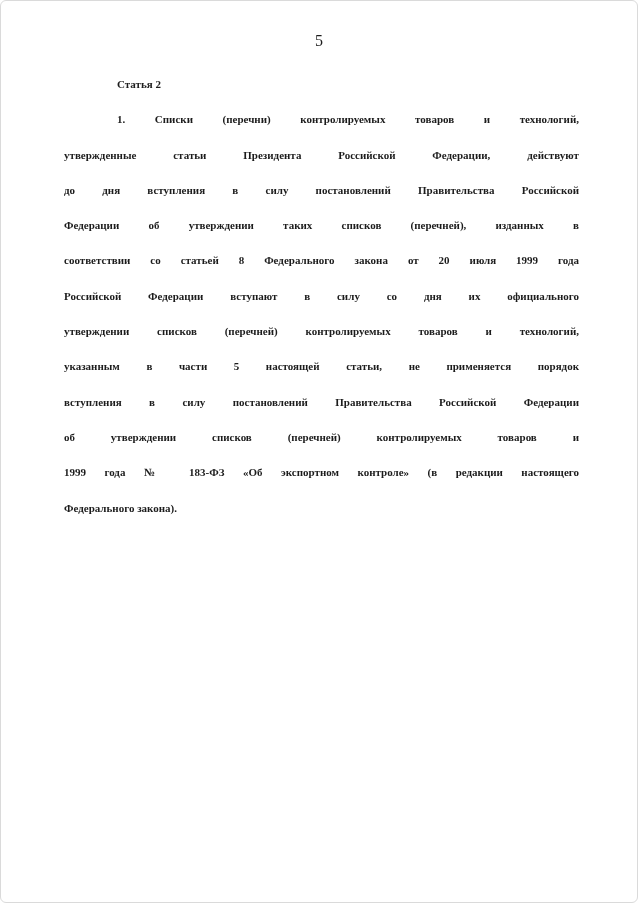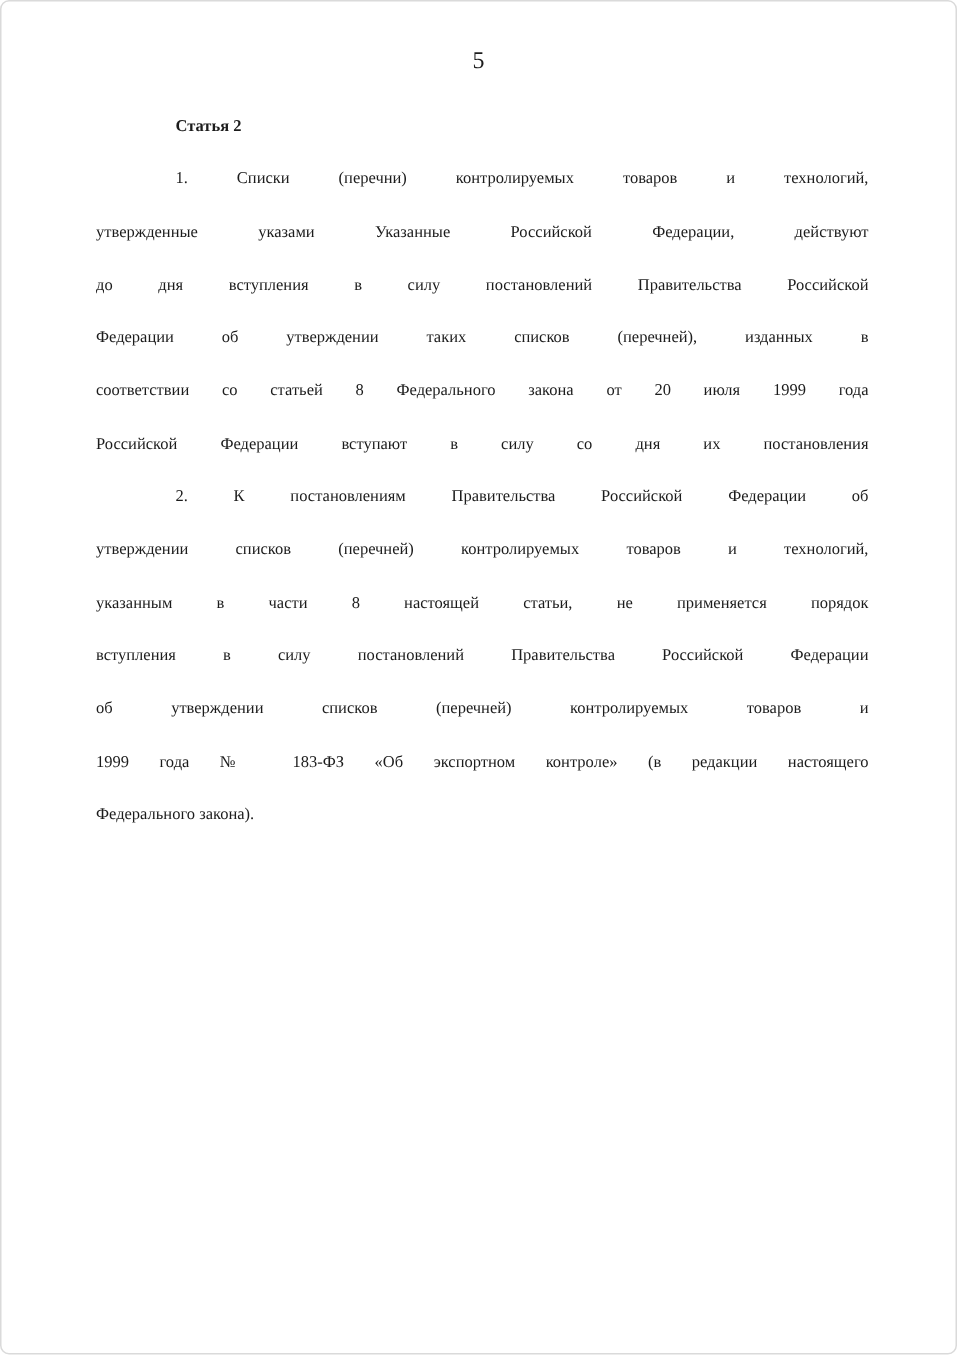--- a/index.html
+++ b/index.html
@@ -41,45 +41,45 @@
     line-height: 35.3px;
   }
   .article-heading {
     font-weight: bold;
     margin-left: 53px;
   }
   .paragraph { margin: 0; }
   .line {
     text-align: justify;
     text-align-last: justify;
+    font-weight: bold;
     -moz-text-align-last: justify;
   }
   .line.first { text-indent: 53px; }
   .line.last  { text-align-last: left; -moz-text-align-last: left; }
 </style>
 </head>
 <body>
 
 <div class="page">
   <div class="page-number">5</div>
   <div class="content">
     <div class="article-heading">Статья 2</div>
     <div>
         <div class="paragraph">
           <div class="line first">1. Списки (перечни) контролируемых товаров и технологий,</div>
-          <div class="line">утвержденные указами Указанные Российской Федерации, действуют</div>
+          <div class="line">утвержденные статьи Президента Российской Федерации, действуют</div>
           <div class="line">до дня вступления в силу постановлений Правительства Российской</div>
           <div class="line">Федерации об утверждении таких списков (перечней), изданных в</div>
           <div class="line">соответствии со статьей 8 Федерального закона от 20 июля 1999 года</div>
-          <div class="line">Российской Федерации вступают в силу со дня их постановления</div>
+          <div class="line">Российской Федерации вступают в силу со дня их официального</div>
         </div>
         <div class="paragraph">
-          <div class="line first">2. К постановлениям Правительства Российской Федерации об</div>
           <div class="line">утверждении списков (перечней) контролируемых товаров и технологий,</div>
-          <div class="line">указанным в части 8 настоящей статьи, не применяется порядок</div>
+          <div class="line">указанным в части 5 настоящей статьи, не применяется порядок</div>
           <div class="line">вступления в силу постановлений Правительства Российской Федерации</div>
           <div class="line">об утверждении списков (перечней) контролируемых товаров и</div>
           <div class="line">1999 года № 183-ФЗ «Об экспортном контроле» (в редакции настоящего</div>
           <div class="line last">Федерального закона).</div>
         </div>
       </div>
   </div>
 </div>
 
 </body></html>

